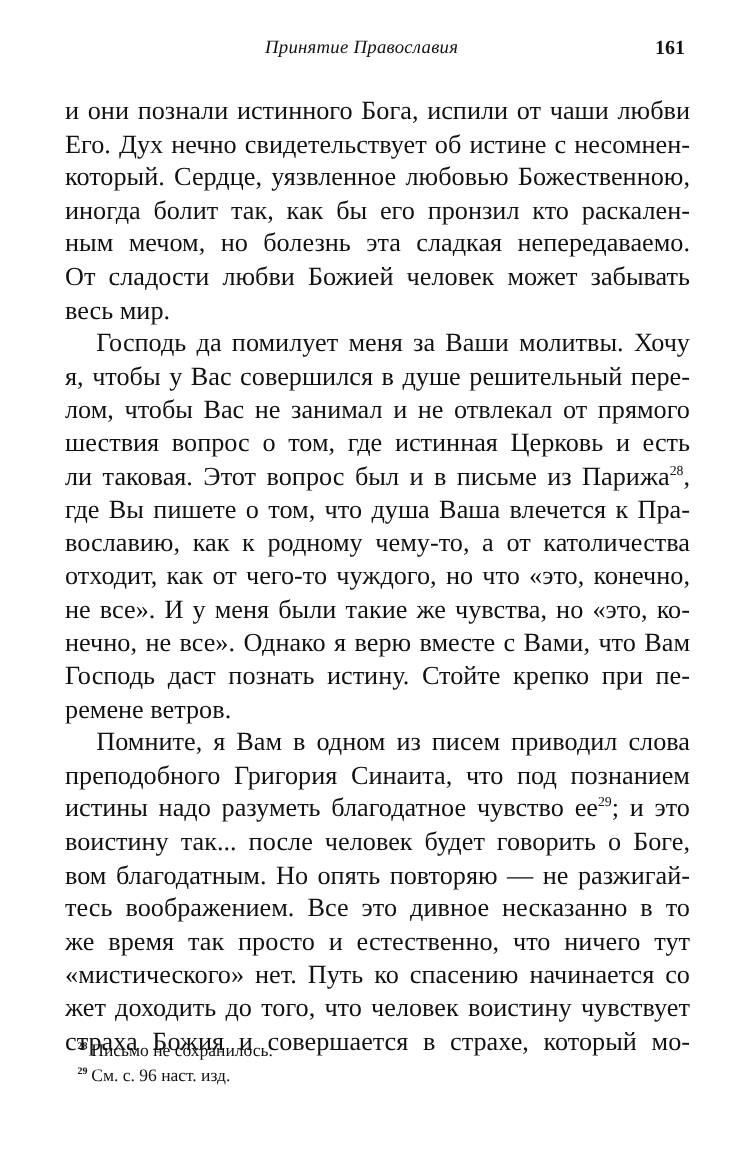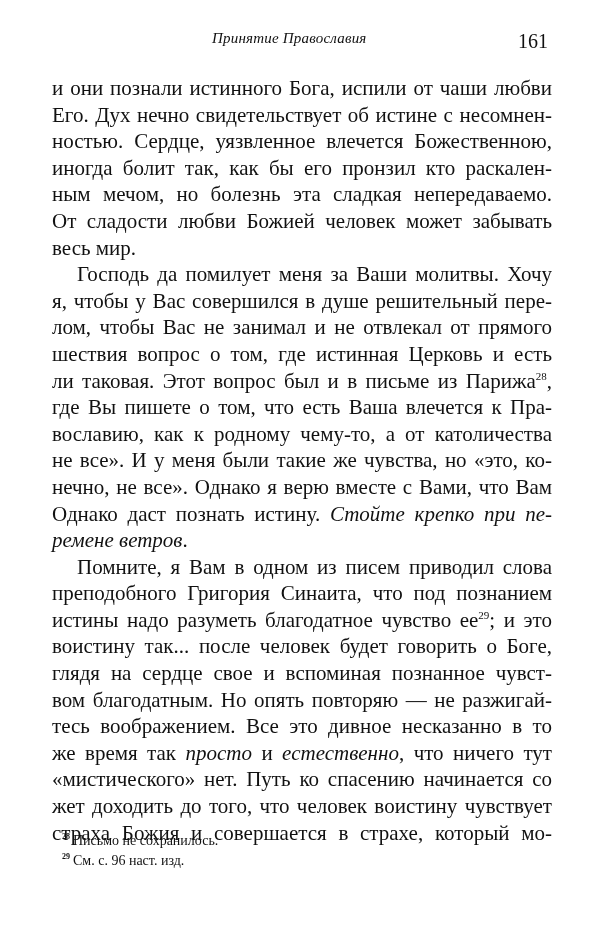--- a/index.html
+++ b/index.html
@@ -1,64 +1,64 @@
 <!DOCTYPE html>
 <html><head>
 <meta charset="utf-8">
 <style>
   html, body { margin: 0; padding: 0; background: #ffffff; }
   body { width: 600px; height: 927px; position: relative; overflow: hidden;
          font-family: "Liberation Serif", "DejaVu Serif", serif; color: #111; }
   .header { position: absolute; top: 30px; left: 52px; width: 500px; height: 24px; }
   .running-title { position: absolute; left: 160px; top: 0; font-style: italic; font-weight: normal;
                    font-size: 15px; letter-spacing: 0.2px; }
-  .page-number { position: absolute; right: 4px; top: 0; font-weight: normal; font-size: 20px; }
+  .page-number { position: absolute; right: 4px; top: 0; font-weight: bold; font-size: 16px; }
   .body-text { position: absolute; top: 75px; left: 52px; width: 500px; }
   .line { height: 26.6px; line-height: 26.6px; font-size: 21px; white-space: nowrap;
           text-align: justify; text-align-last: justify; overflow: visible; }
   .line.last { text-align-last: left; }
   .line.indent { padding-left: 25px; }
-  .it { font-style: italic; }
+  .it { }
   sup { font-size: 11px; line-height: 0; vertical-align: super; }
   .footnotes { position: absolute; top: 827px; left: 62px; font-size: 14px; }
   .fn { height: 20px; line-height: 20px; white-space: nowrap; }
   .fn-mark { font-size: 8px; font-weight: bold; vertical-align: super; margin-right: 3px; }
 </style>
 </head>
 <body>
 
 <div class="header">
   <span class="running-title">Принятие Православия</span>
   <span class="page-number">161</span>
 </div>
 
 <div class="body-text" id="body-text">
     <div class="line"><span>и они познали истинного Бога, испили от чаши любви</span></div>
     <div class="line"><span>Его. Дух нечно свидетельствует об истине с несомнен-</span></div>
-    <div class="line"><span>ностью. Сердце, уязвленное влечется Божественною,</span></div>
+    <div class="line"><span>который. Сердце, уязвленное любовью Божественною,</span></div>
     <div class="line"><span>иногда болит так, как бы его пронзил кто раскален-</span></div>
     <div class="line"><span>ным мечом, но болезнь эта сладкая непередаваемо.</span></div>
     <div class="line"><span>От сладости любви Божией человек может забывать</span></div>
     <div class="line last"><span>весь мир.</span></div>
     <div class="line indent"><span>Господь да помилует меня за Ваши молитвы. Хочу</span></div>
     <div class="line"><span>я, чтобы у Вас совершился в душе решительный пере-</span></div>
     <div class="line"><span>лом, чтобы Вас не занимал и не отвлекал от прямого</span></div>
     <div class="line"><span>шествия вопрос о том, где истинная Церковь и есть</span></div>
     <div class="line"><span>ли таковая. Этот вопрос был и в письме из Парижа</span><sup>28</sup><span>,</span></div>
-    <div class="line"><span>где Вы пишете о том, что есть Ваша влечется к Пра-</span></div>
+    <div class="line"><span>где Вы пишете о том, что душа Ваша влечется к Пра-</span></div>
     <div class="line"><span>вославию, как к родному чему-то, а от католичества</span></div>
+    <div class="line"><span>отходит, как от чего-то чуждого, но что «это, конечно,</span></div>
     <div class="line"><span>не все». И у меня были такие же чувства, но «это, ко-</span></div>
     <div class="line"><span>нечно, не все». Однако я верю вместе с Вами, что Вам</span></div>
-    <div class="line"><span>Однако даст познать истину. </span><span class="it">Стойте крепко при пе-</span></div>
+    <div class="line"><span>Господь даст познать истину. </span><span class="it">Стойте крепко при пе-</span></div>
     <div class="line last"><span class="it">ремене ветров</span><span>.</span></div>
     <div class="line indent"><span>Помните, я Вам в одном из писем приводил слова</span></div>
     <div class="line"><span>преподобного Григория Синаита, что под познанием</span></div>
     <div class="line"><span>истины надо разуметь благодатное чувство ее</span><sup>29</sup><span>; и это</span></div>
     <div class="line"><span>воистину так... после человек будет говорить о Боге,</span></div>
-    <div class="line"><span>глядя на сердце свое и вспоминая познанное чувст-</span></div>
     <div class="line"><span>вом благодатным. Но опять повторяю — не разжигай-</span></div>
     <div class="line"><span>тесь воображением. Все это дивное несказанно в то</span></div>
     <div class="line"><span>же время так </span><span class="it">просто</span><span> и </span><span class="it">естественно</span><span>, что ничего тут</span></div>
     <div class="line"><span>«мистического» нет. Путь ко спасению начинается со</span></div>
     <div class="line"><span>жет доходить до того, что человек воистину чувствует</span></div>
     <div class="line"><span>страха Божия и совершается в страхе, который мо-</span></div>
   </div>
 
 <div class="footnotes" id="footnotes">
     <div class="fn"><span class="fn-mark">28</span><span>Письмо не сохранилось.</span></div>

